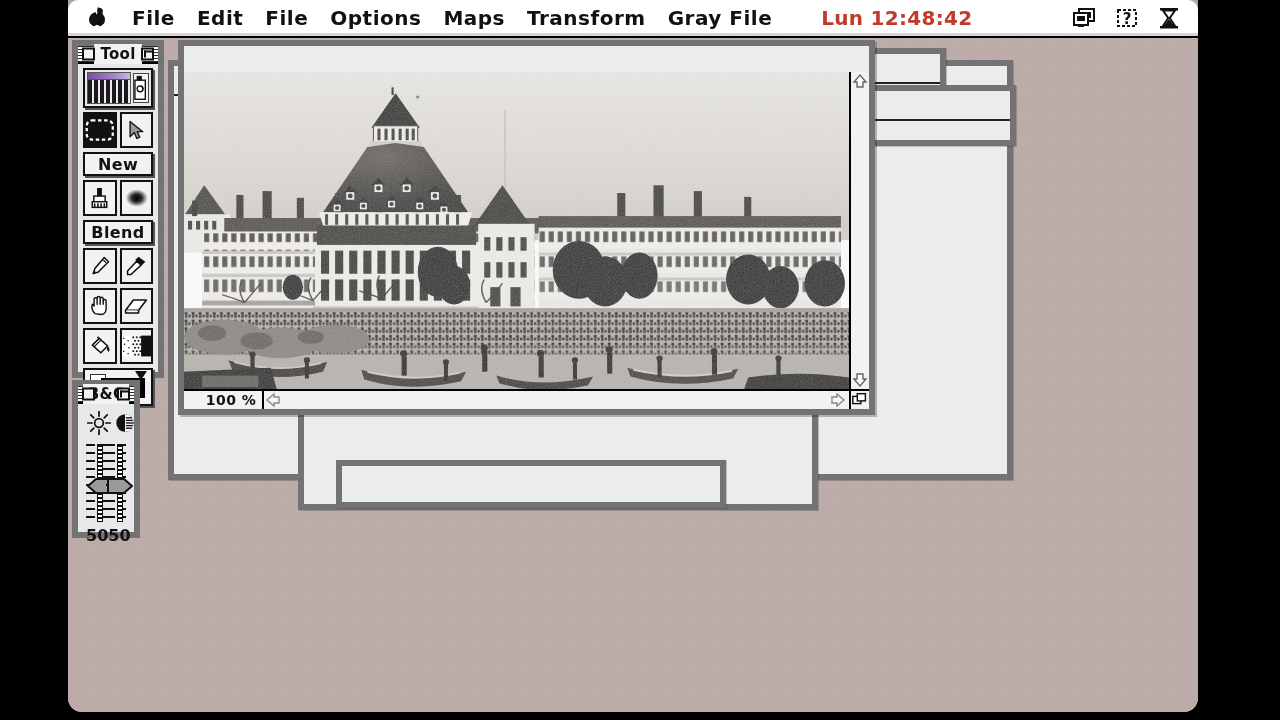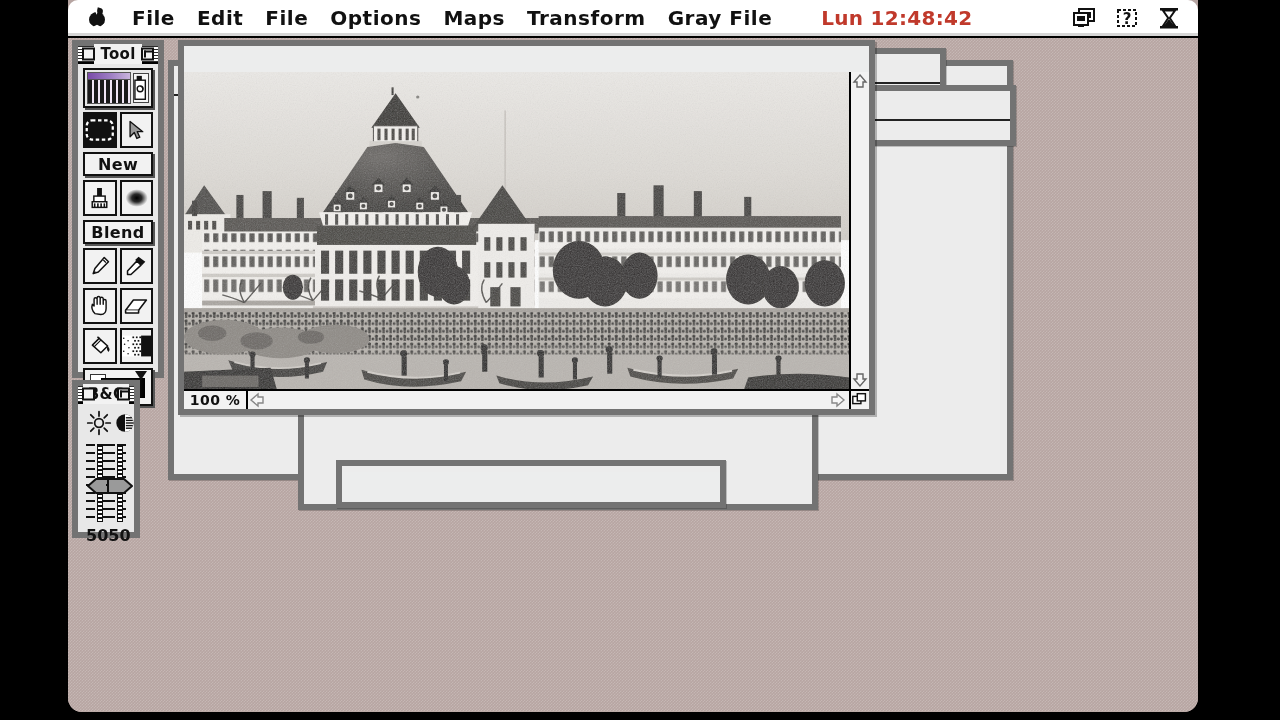--- a/index.html
+++ b/index.html
@@ -200,21 +200,21 @@
   .sb-corner {
     position: absolute;
     right: 0; bottom: 0;
     width: 20px; height: 20px;
     background: #f2f2f2;
     border-left: 2px solid #000;
     border-top: 2px solid #000;
   }
   #zoom-field {
     width: 64px; height: 18px;
-    margin-left: 0px;
+    margin-left: 16px;
     background: #f2f2f2;
     border-right: 2px solid #000;
     font-size: 14px;
     font-weight: bold;
     color: #111;
     display: flex; align-items:center; justify-content:center;
     letter-spacing: .5px;
     flex: 0 0 auto;
   }
   .sb-h-arrow { width: 20px; height: 18px; flex: 0 0 auto; }

